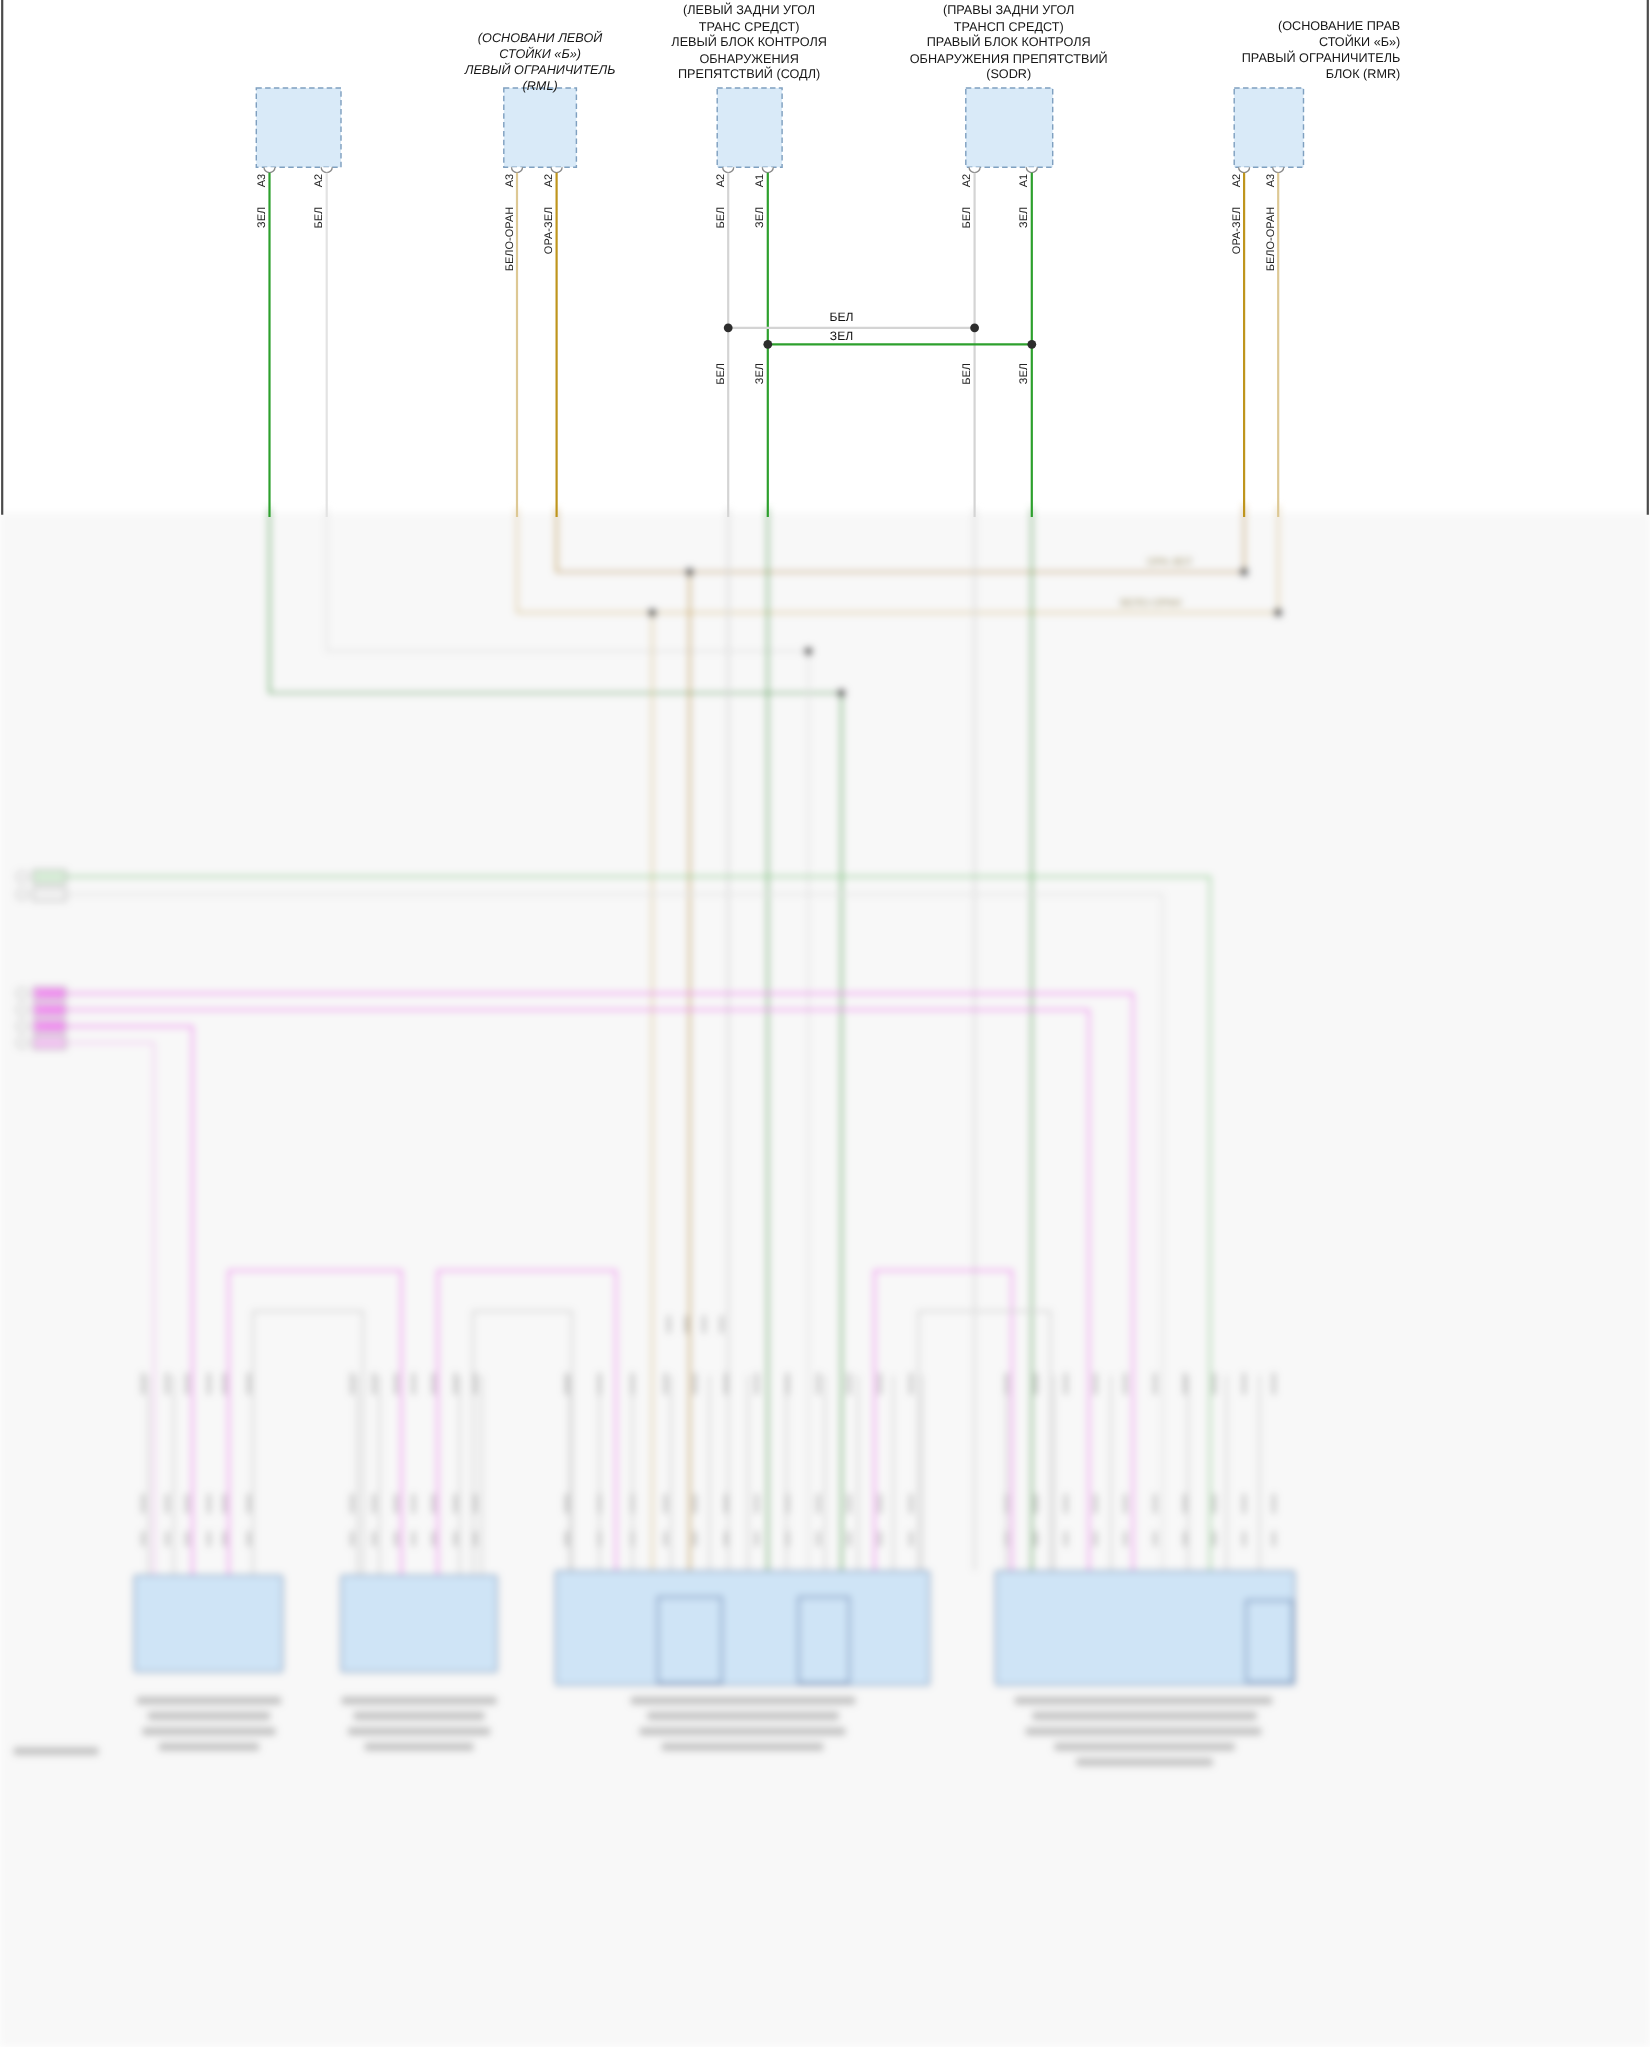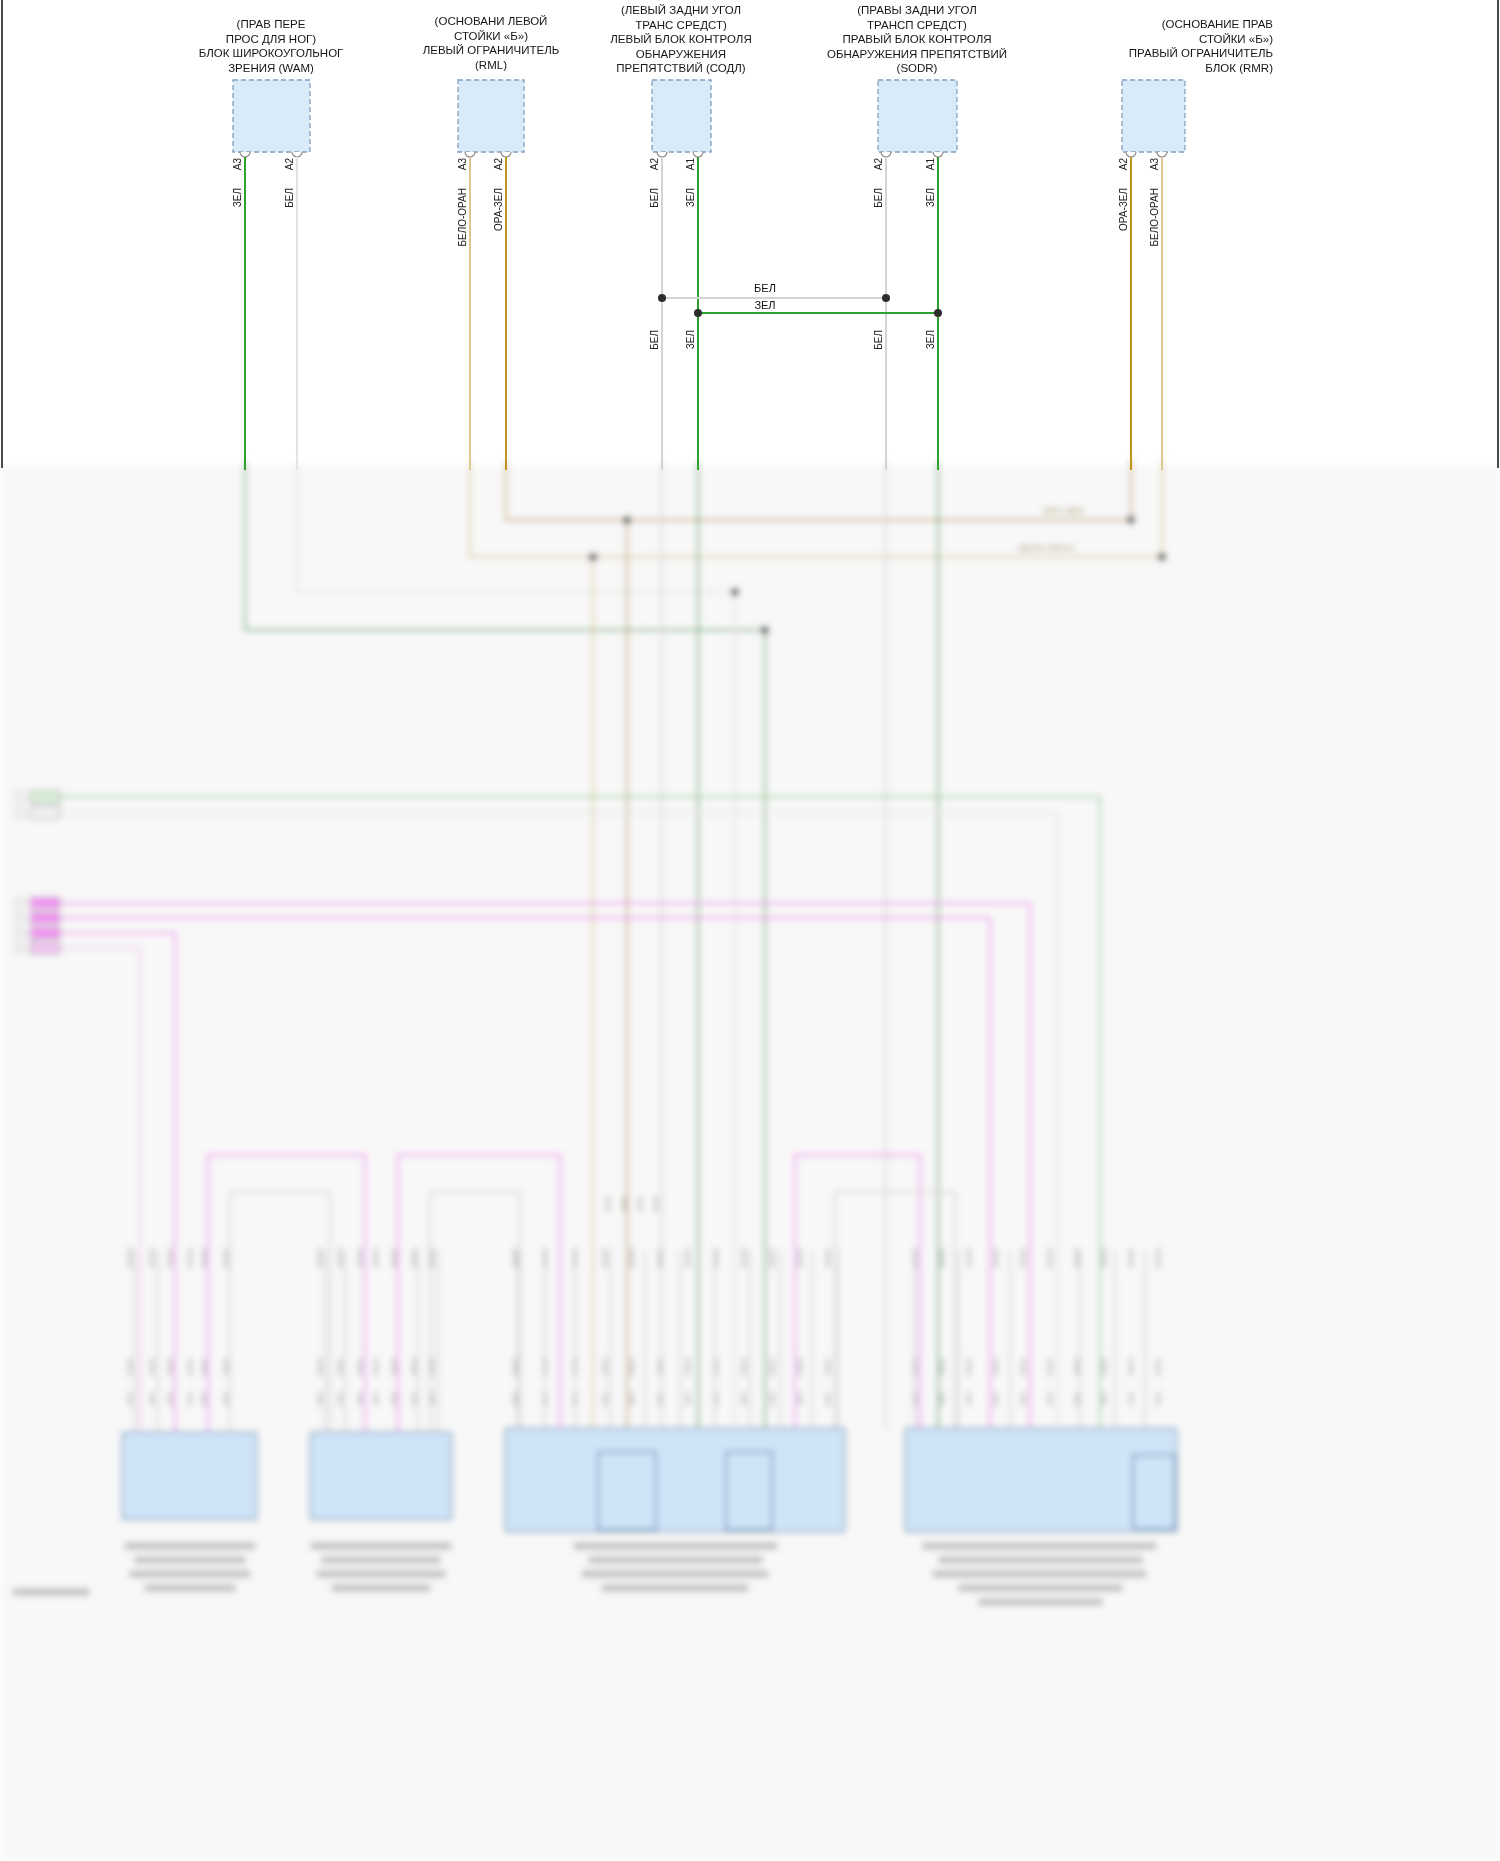--- a/index.html
+++ b/index.html
@@ -188,25 +188,21 @@
     <text class="bus-label" x="765" y="292" text-anchor="middle">БЕЛ</text>
     <text class="bus-label" x="765" y="309" text-anchor="middle">ЗЕЛ</text>
 
     <text class="vlabel" text-anchor="end" x="658" y="330" transform="rotate(-90 658 330)">БЕЛ</text>
     <text class="vlabel" text-anchor="end" x="694" y="330" transform="rotate(-90 694 330)">ЗЕЛ</text>
     <text class="vlabel" text-anchor="end" x="882" y="330" transform="rotate(-90 882 330)">БЕЛ</text>
     <text class="vlabel" text-anchor="end" x="934" y="330" transform="rotate(-90 934 330)">ЗЕЛ</text>
   </g>
 </svg>
 
-<div class="conn-label" style="left:151px;top:17px;">(ПРАВ ПЕРЕ
-ПРОС ДЛЯ НОГ)
-БЛОК ШИРОКОУГОЛЬНОГ
-ЗРЕНИЯ (WAM)</div>
-<div class="conn-label" style="left:371px;top:14px;">(ОСНОВАНИ ЛЕВОЙ
+<div class="conn-label" style="left:371px;top:28px;font-style:italic;">(ОСНОВАНИ ЛЕВОЙ
 СТОЙКИ «Б»)
 ЛЕВЫЙ ОГРАНИЧИТЕЛЬ
 (RML)</div>
 <div class="conn-label" style="left:797px;top:3px;">(ПРАВЫ ЗАДНИ УГОЛ
 ТРАНСП СРЕДСТ)
 ПРАВЫЙ БЛОК КОНТРОЛЯ
 ОБНАРУЖЕНИЯ ПРЕПЯТСТВИЙ
 (SODR)</div>
 <div class="conn-label" style="left:561px;top:3px;">(ЛЕВЫЙ ЗАДНИ УГОЛ
 ТРАНС СРЕДСТ)

